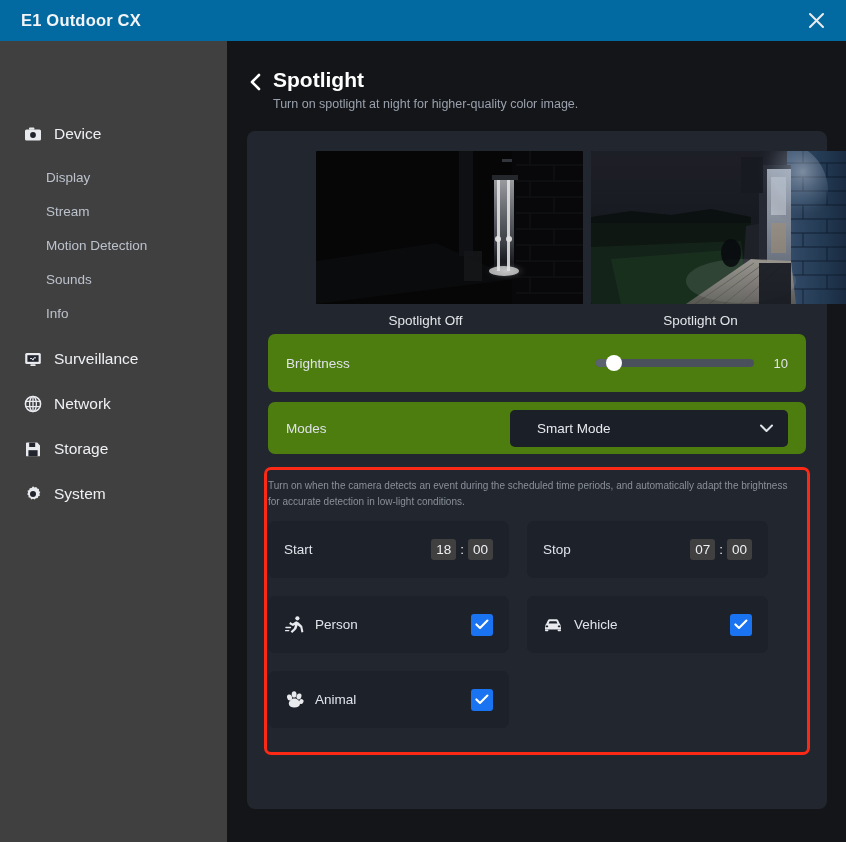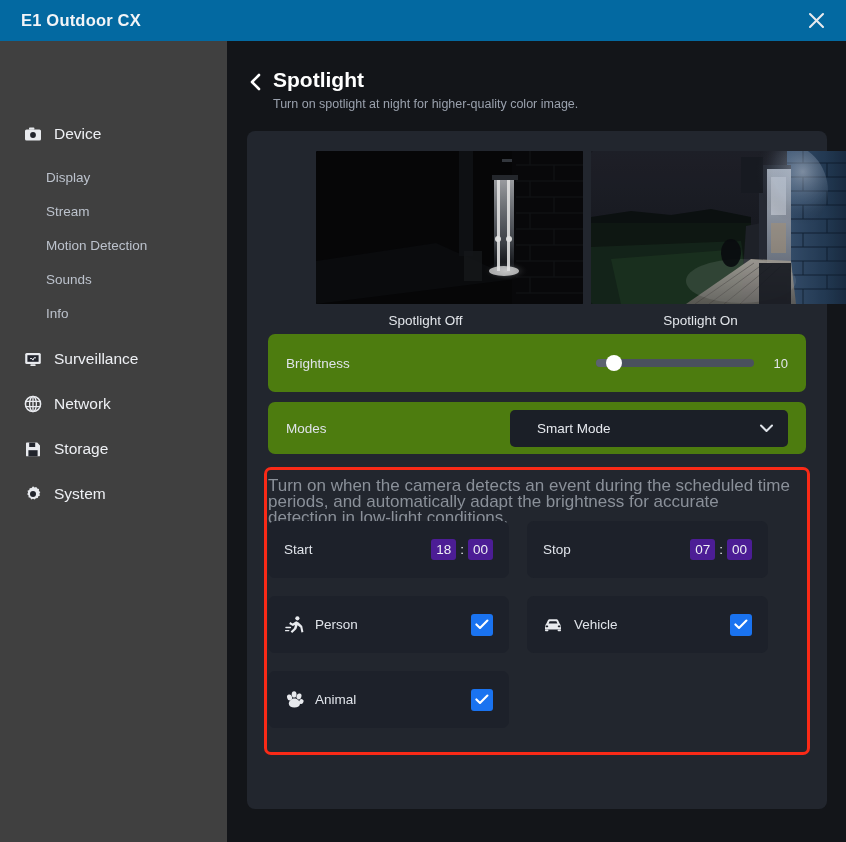--- a/index.html
+++ b/index.html
@@ -197,21 +197,21 @@
   .highlight-box {
     position: absolute; left: 17px; top: 336px;
     width: 546px; height: 288px;
     border: 3px solid #fa2a17;
     border-radius: 7px;
   }
   .hint-text {
     position: absolute; left: 21px; top: 347px;
     width: 522px;
     color: #8a9099;
-    font-size: 17px;
+    font-size: 10px;
     line-height: 16px;
   }
 
   .tile-grid {
     position: absolute; left: 21px; top: 390px;
     width: 524px;
     display: flex; flex-wrap: wrap;
     gap: 18px 18px;
   }
   .tile {
@@ -229,21 +229,21 @@
     width: 20px; height: 20px;
     margin-right: 11px;
     display: inline-flex; align-items: center; justify-content: center;
     flex: none;
   }
   .time-value {
     position: absolute; right: 16px;
     display: flex; align-items: center;
   }
   .time-seg {
-    background: #4c1d95;
+    background: #404040;
     border-radius: 3px;
     padding: 3px 5px;
     color: #eef0f4;
     font-size: 13.5px;
     min-width: 25px;
     text-align: center;
     cursor: pointer;
   }
   .time-colon {
     color: #eef0f4; font-size: 13.5px;

